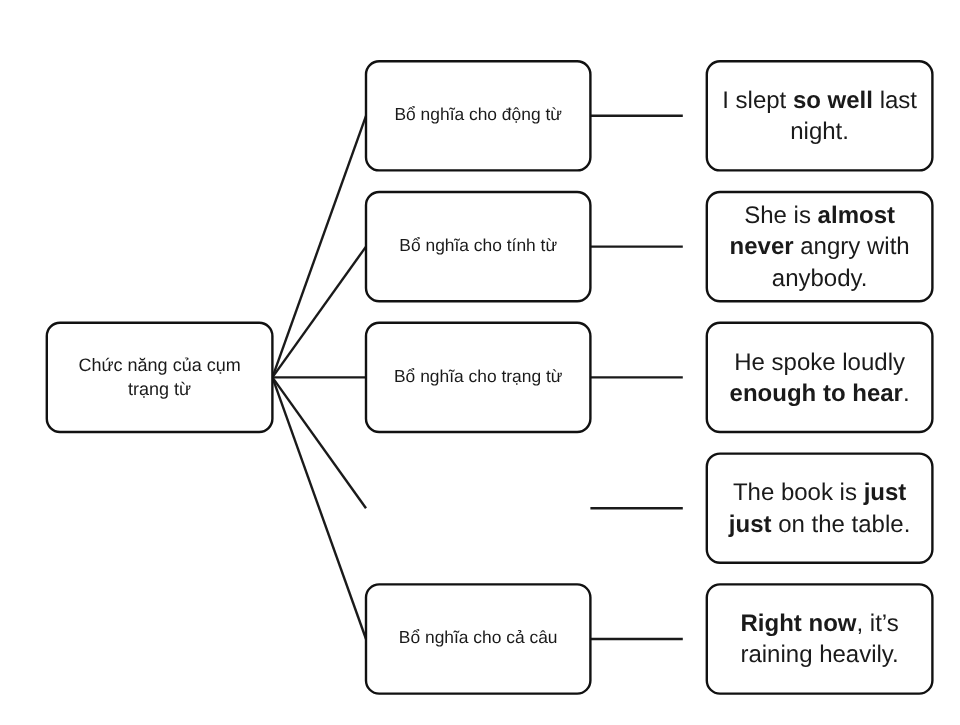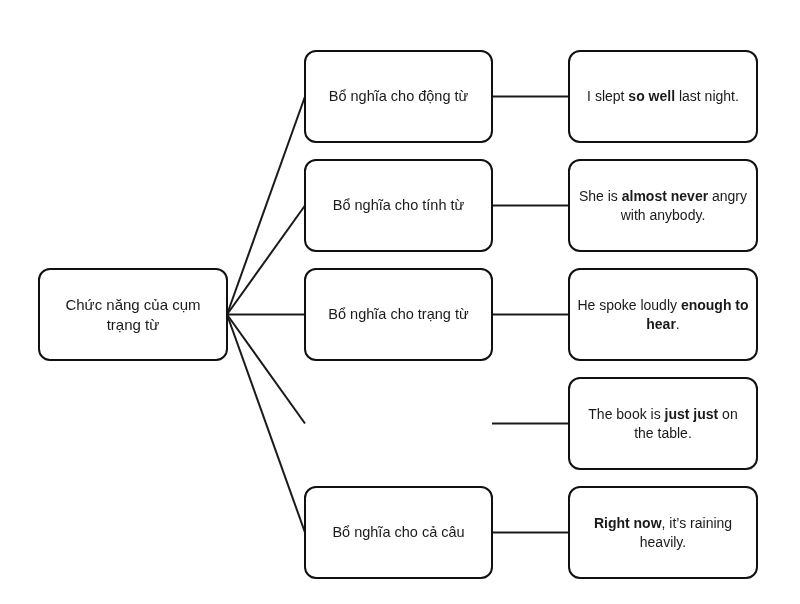--- a/index.html
+++ b/index.html
@@ -35,24 +35,24 @@
     padding: 0 18px;
     font-size: 15px;
   }
   .node-mid {
     left: 304px;
     width: 189px; height: 93px;
     padding: 0 6px;
     font-size: 14.5px;
   }
   .node-right {
-    left: 568px;
+    left: 588px;
     width: 190px; height: 93px;
     padding: 0 7px;
-    font-size: 14px;
+    font-size: 20px;
   }
   .row-0 { top: 50px; }
   .row-1 { top: 159px; }
   .row-2 { top: 268px; }
   .row-3 { top: 377px; }
   .row-4 { top: 486px; }
   .node b { font-weight: bold; }
 </style>
 </head>
 <body>

